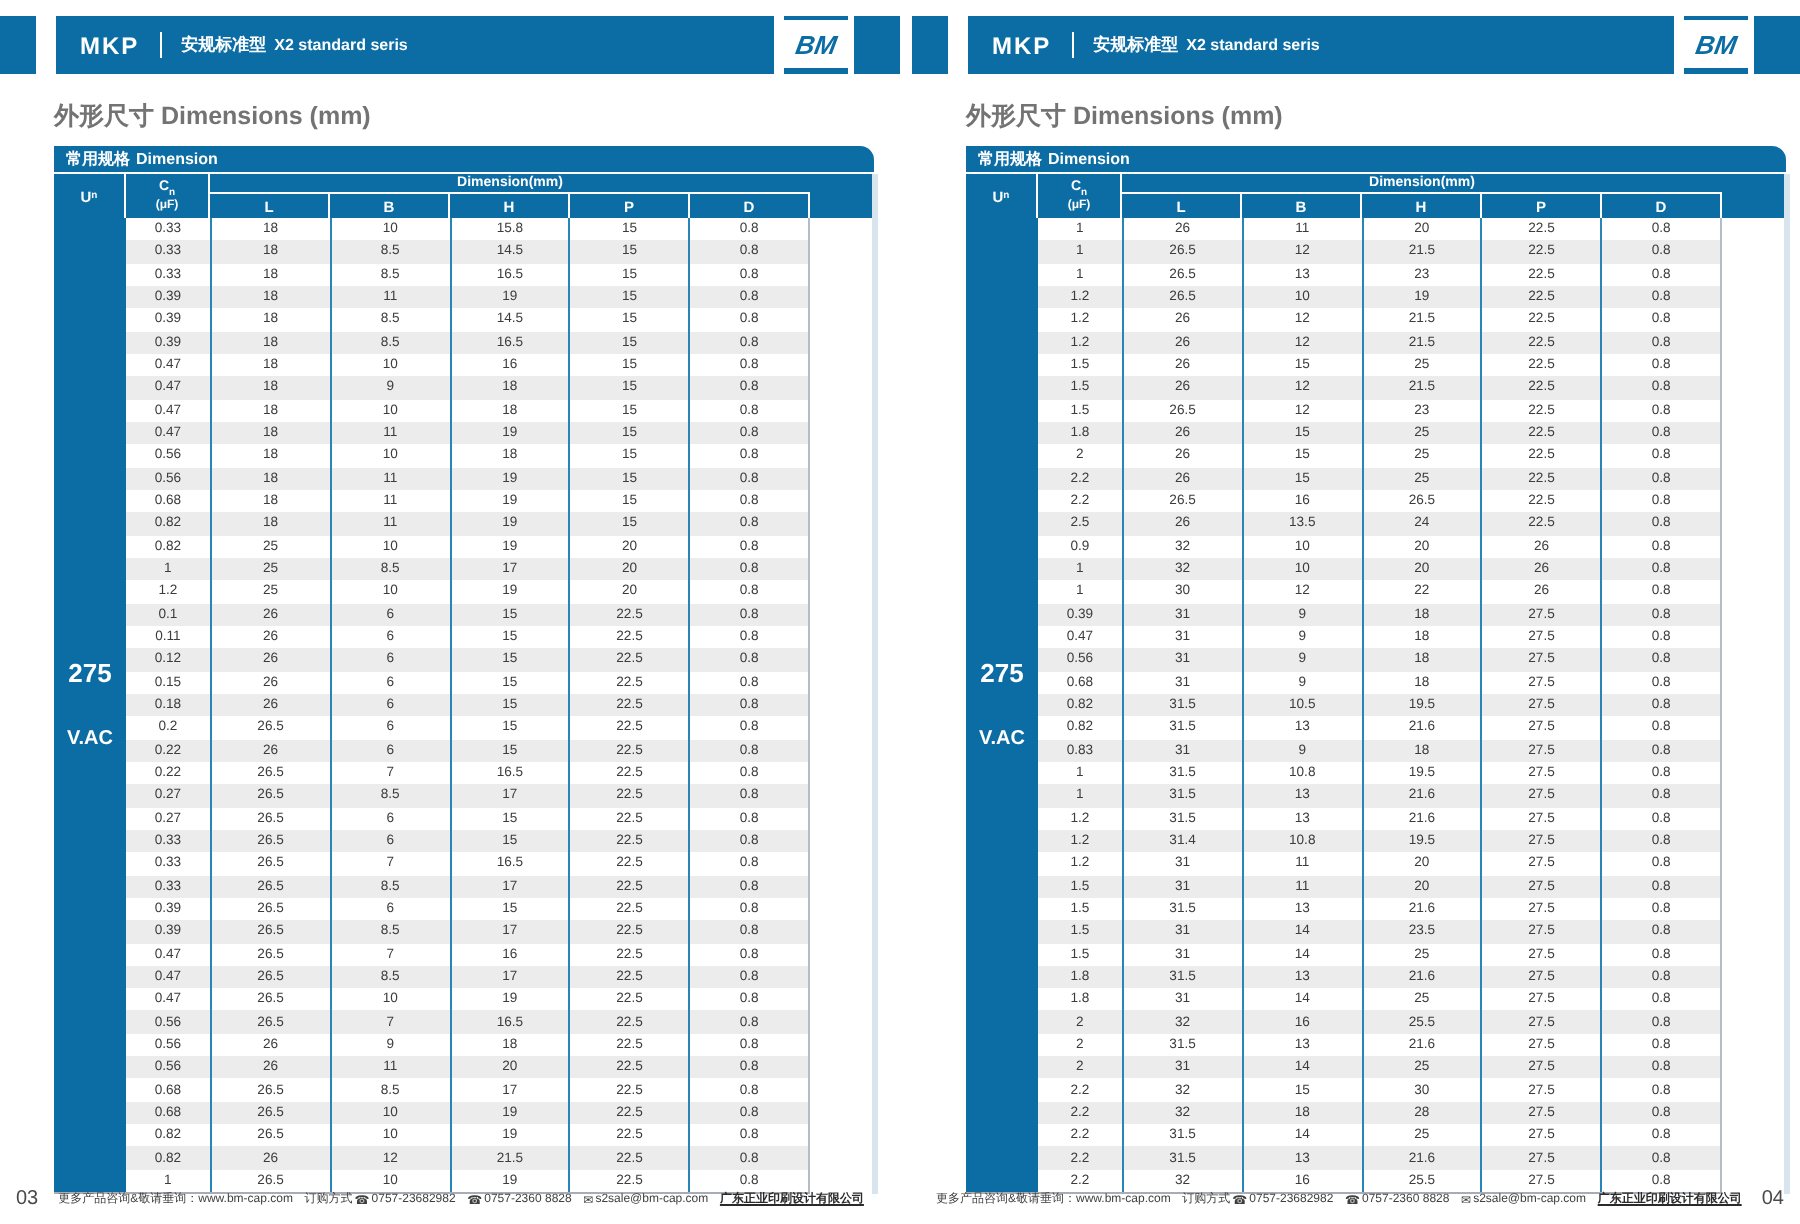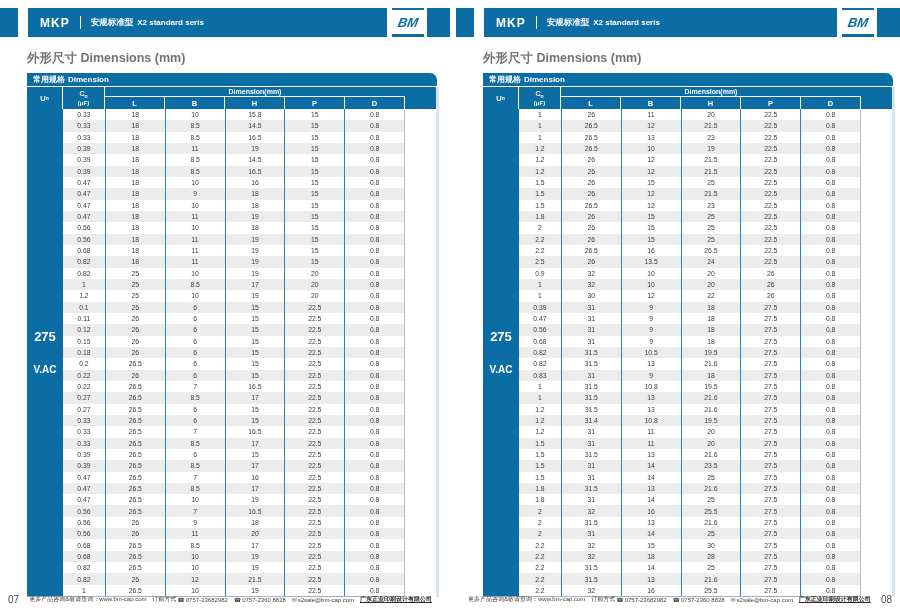--- a/index.html
+++ b/index.html
@@ -478,21 +478,21 @@
               <div class="tcell">10</div>
               <div class="tcell">19</div>
               <div class="tcell">22.5</div>
               <div class="tcell">0.8</div>
             </div>
           </div>
       </div>
     </div>
 
     <div class="pfoot">
-      <span class="pnum">07</span>
+      <span class="pnum">03</span>
       <div class="ftext">
         <span class="fitem">更多产品咨询&amp;敬请垂询：www.bm-cap.com</span>
         <span class="fitem">
           <span>订购方式</span>
           <span class="ficon">☎</span>
           <span>0757-23682982</span>
         </span>
         <span class="fitem">
           <span class="ficon">☎</span>
           <span>0757-2360 8828</span>
@@ -917,17 +917,17 @@
         <span class="fitem">
           <span class="ficon">☎</span>
           <span>0757-2360 8828</span>
         </span>
         <span class="fitem">
           <span class="ficon">✉</span>
           <span>s2sale@bm-cap.com</span>
         </span>
         <span class="fcompany">广东正业印刷设计有限公司</span>
       </div>
-      <span class="pnum">08</span>
+      <span class="pnum">04</span>
     </div>
   </div>
 
 </div>
 
 </body></html>

